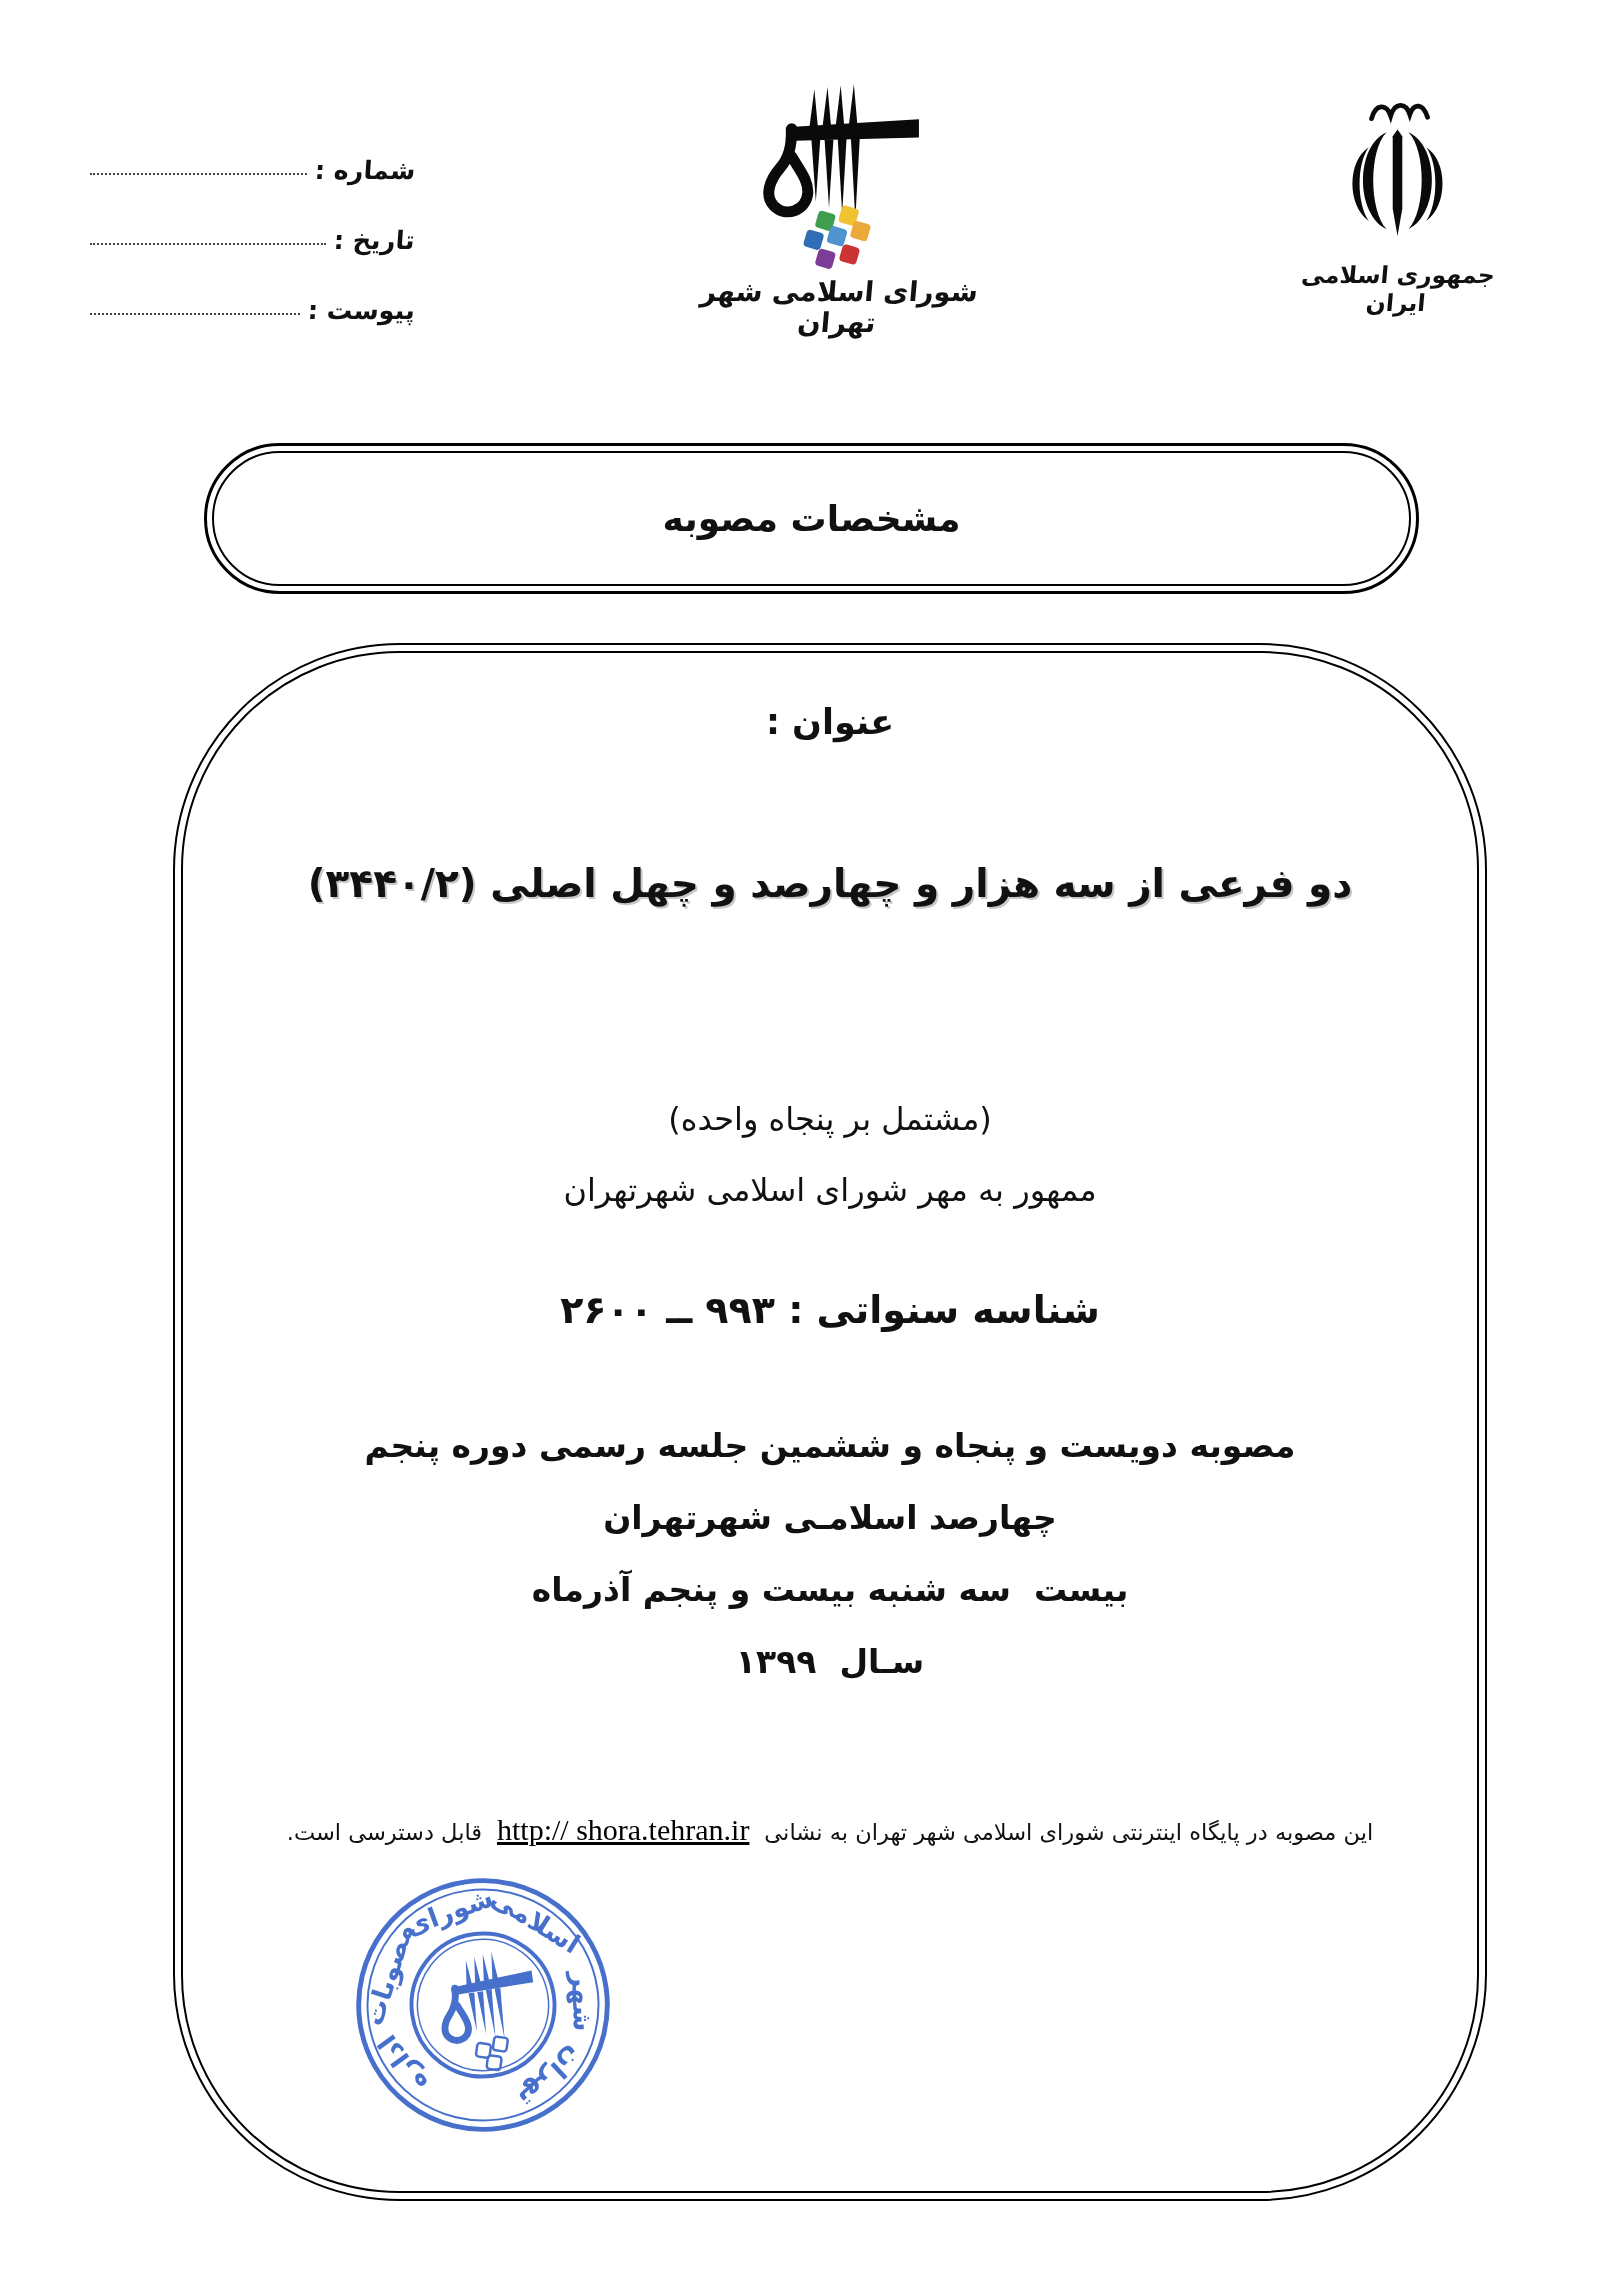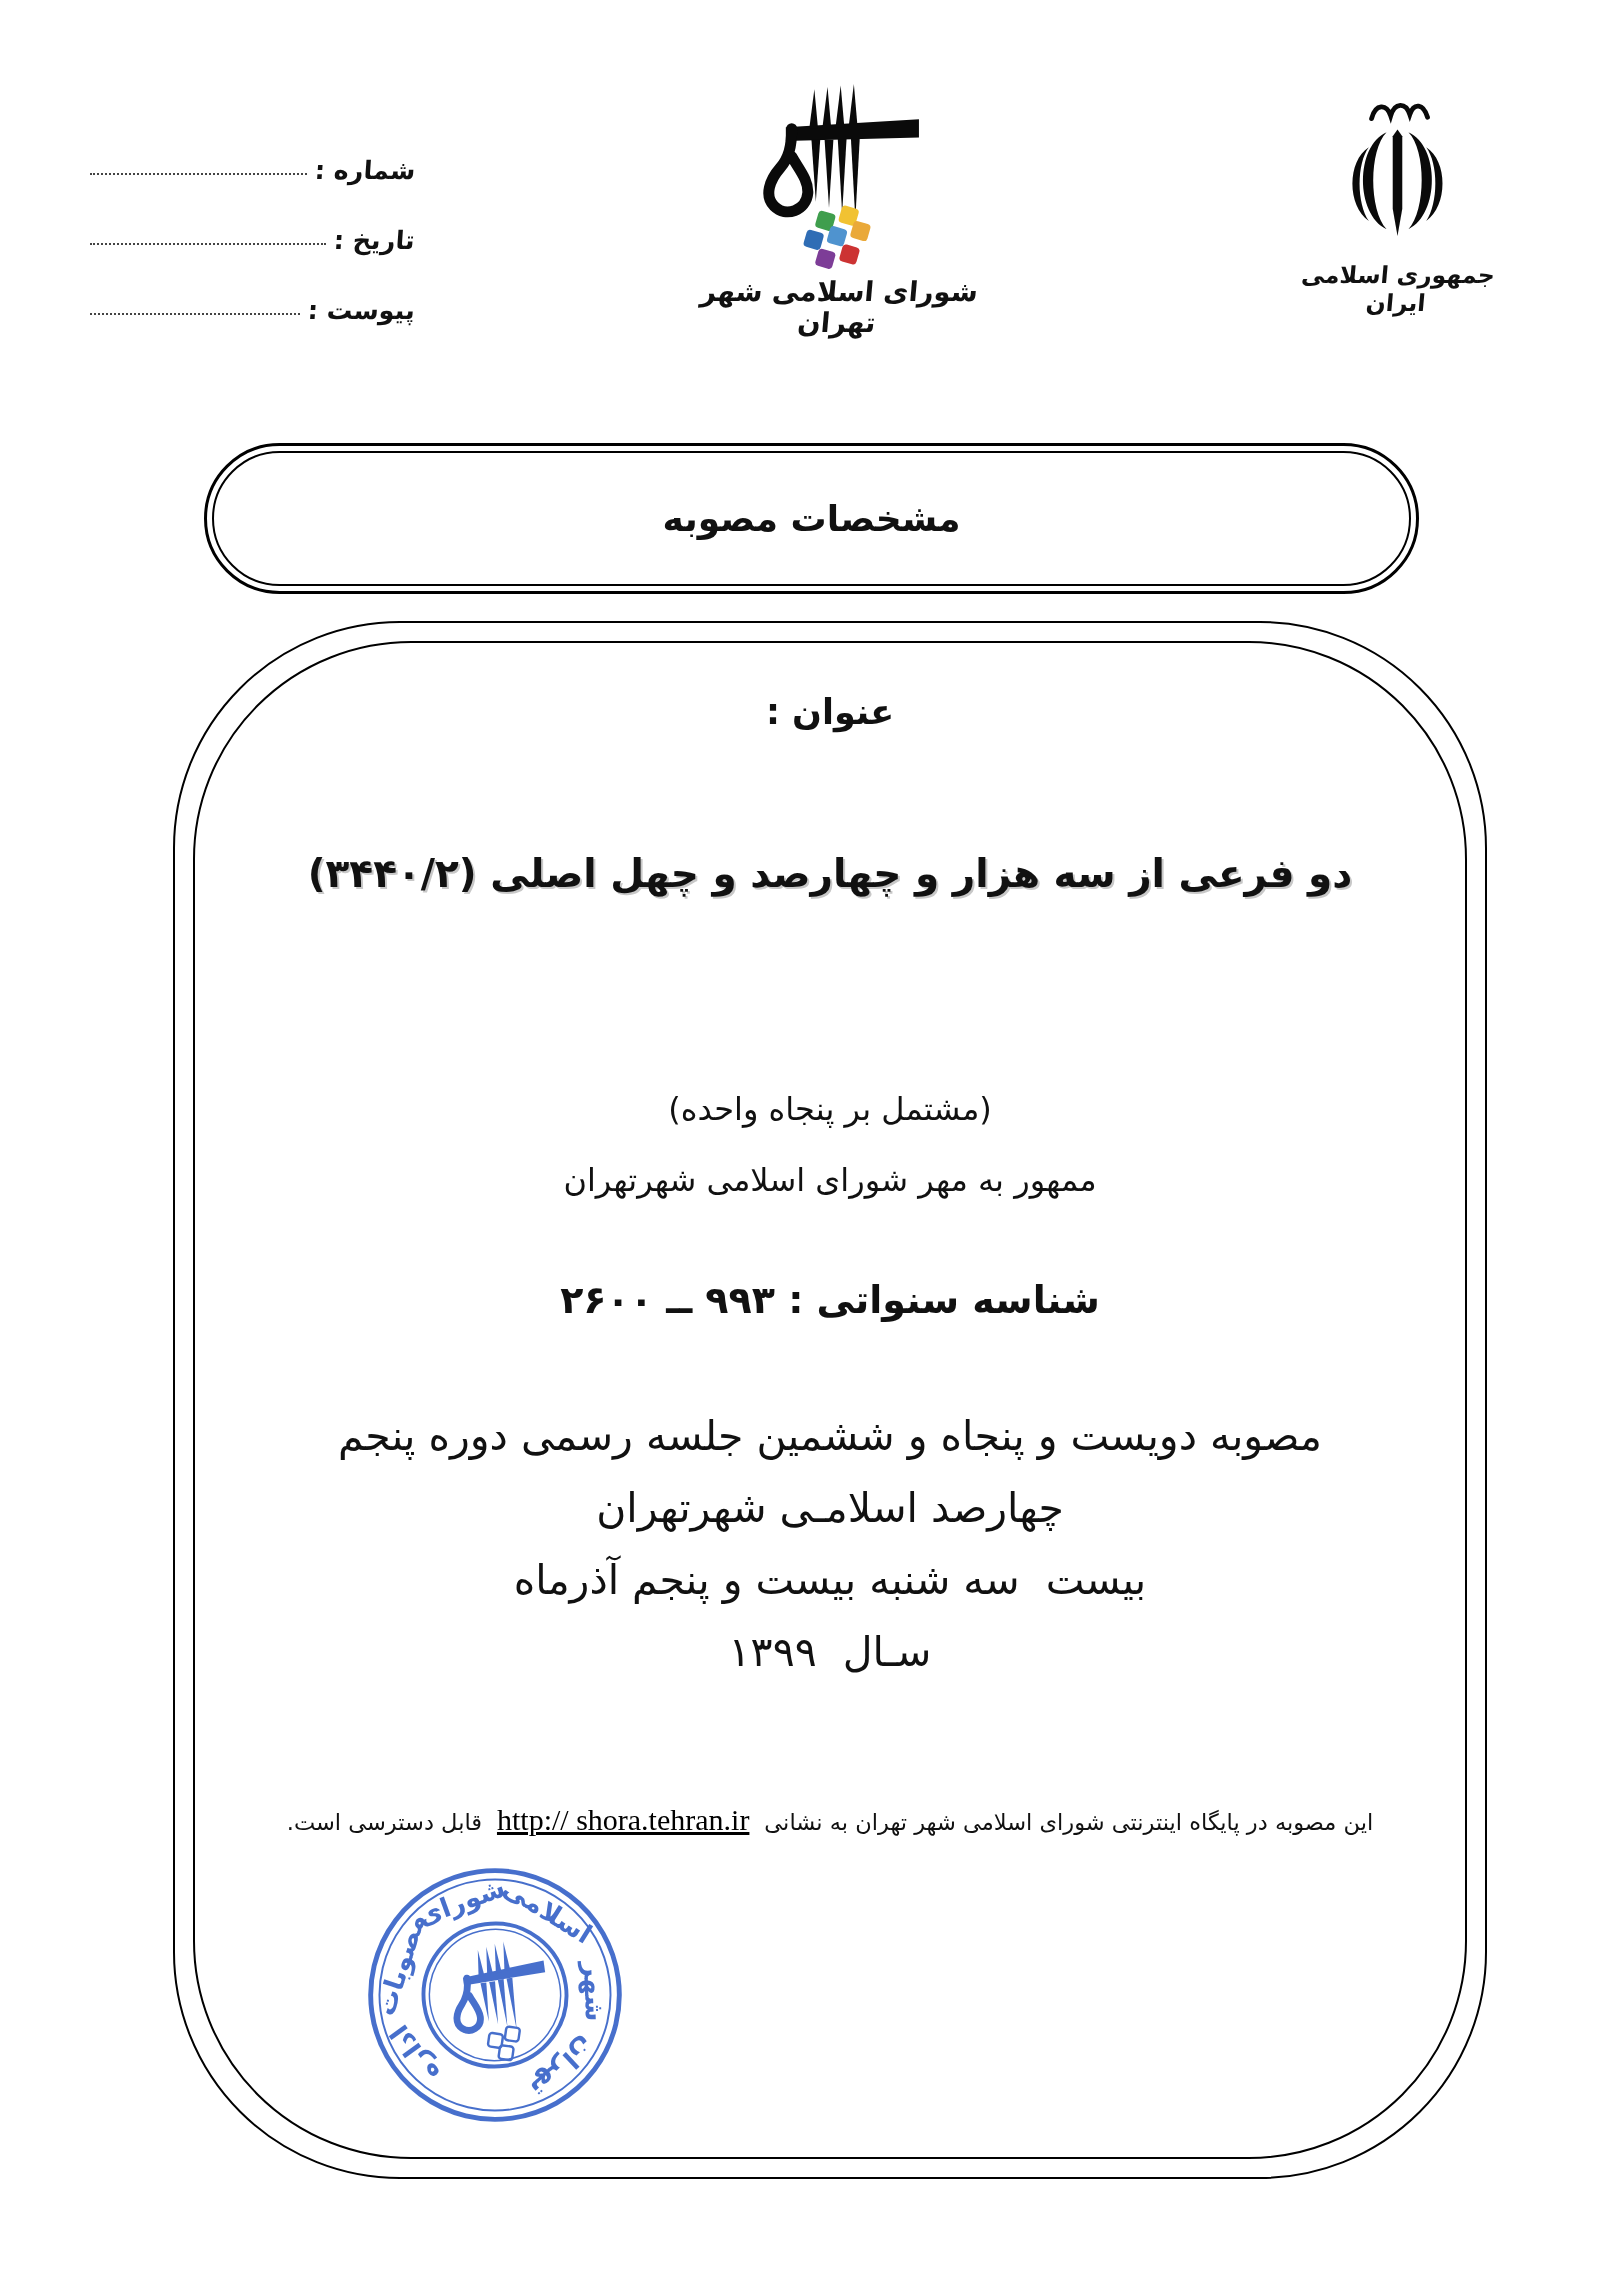--- a/index.html
+++ b/index.html
@@ -24,39 +24,39 @@
                   transform:skewX(-5deg);}
 
   
   .specs-box{position:absolute;left:204px;top:443px;width:1215px;height:151px;
              border:3.9px solid #000;border-radius:80px;padding:4.9px;box-sizing:border-box;}
   .specs-inner{width:100%;height:100%;border:2.9px solid #000;border-radius:71px;
                display:flex;align-items:center;justify-content:center;box-sizing:border-box;}
   .specs-title{font-size:36px;font-weight:900;direction:rtl;}
 
   
-  .main-box{position:absolute;left:173px;top:621px;width:1314px;height:1558px;
-            border:2.9px solid #000;border-radius:227px;padding:18px;box-sizing:border-box;}
+  .main-box{position:absolute;left:173px;top:643px;width:1314px;height:1558px;
+            border:2.9px solid #000;border-radius:227px;padding:6px;box-sizing:border-box;}
   .main-inner{position:relative;width:100%;height:100%;border:2.9px solid #000;
               border-radius:218px;box-sizing:border-box;}
   .centered{position:absolute;left:0;right:0;text-align:center;direction:rtl;}
 
   .t-label{top:49px;font-size:35px;font-weight:800;}
   .t-line{font-size:39px;font-weight:800;text-shadow:2px 2px 0 #c8c8c8;white-space:pre-wrap;}
   .t-line.l1{top:131px;}
   .t-line.l2{top:208px;}
   .t-line.l3{top:284px;}
 
   .note{font-size:32px;font-weight:400;}
   .note.n1{top:447px;}
   .note.n2{top:518px;}
 
   .annual{top:635px;font-size:38px;font-weight:800;text-align:center;}
 
-  .session{top:757px;font-size:41px;font-weight:400;}
+  .session{top:757px;font-size:33px;font-weight:700;}
   .session-line{line-height:72px;white-space:pre-wrap;}
 
   .availability{top:1160px;font-size:22.5px;}
   .availability .link{direction:ltr;display:inline-block;
         font-family:"Liberation Serif","DejaVu Serif",serif;
         font-size:30px;text-decoration:underline;margin:0 7.8px;}
 
   .stamp-wrap{position:absolute;left:161px;top:1213px;width:278px;height:278px;}
 </style>
 </head>

